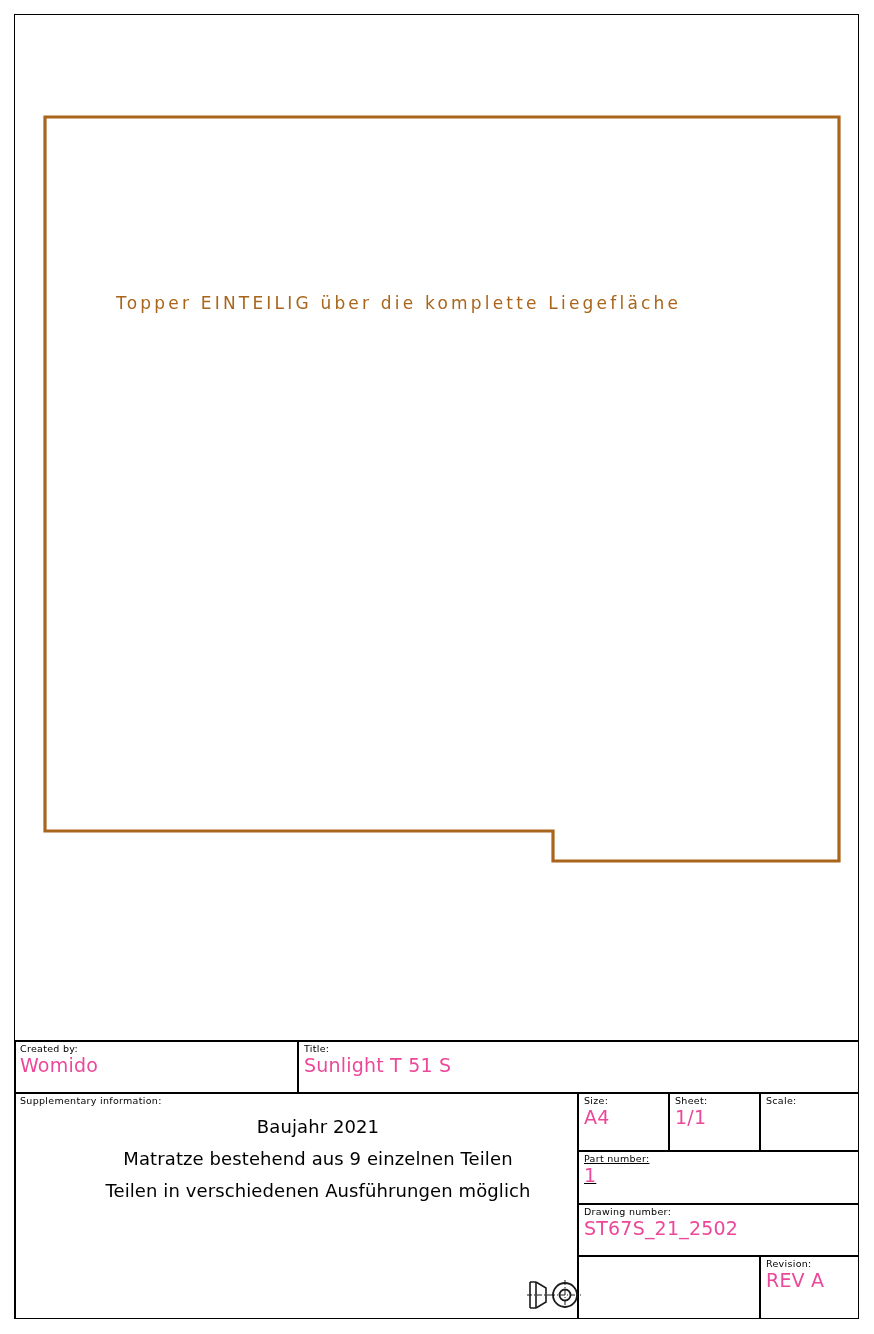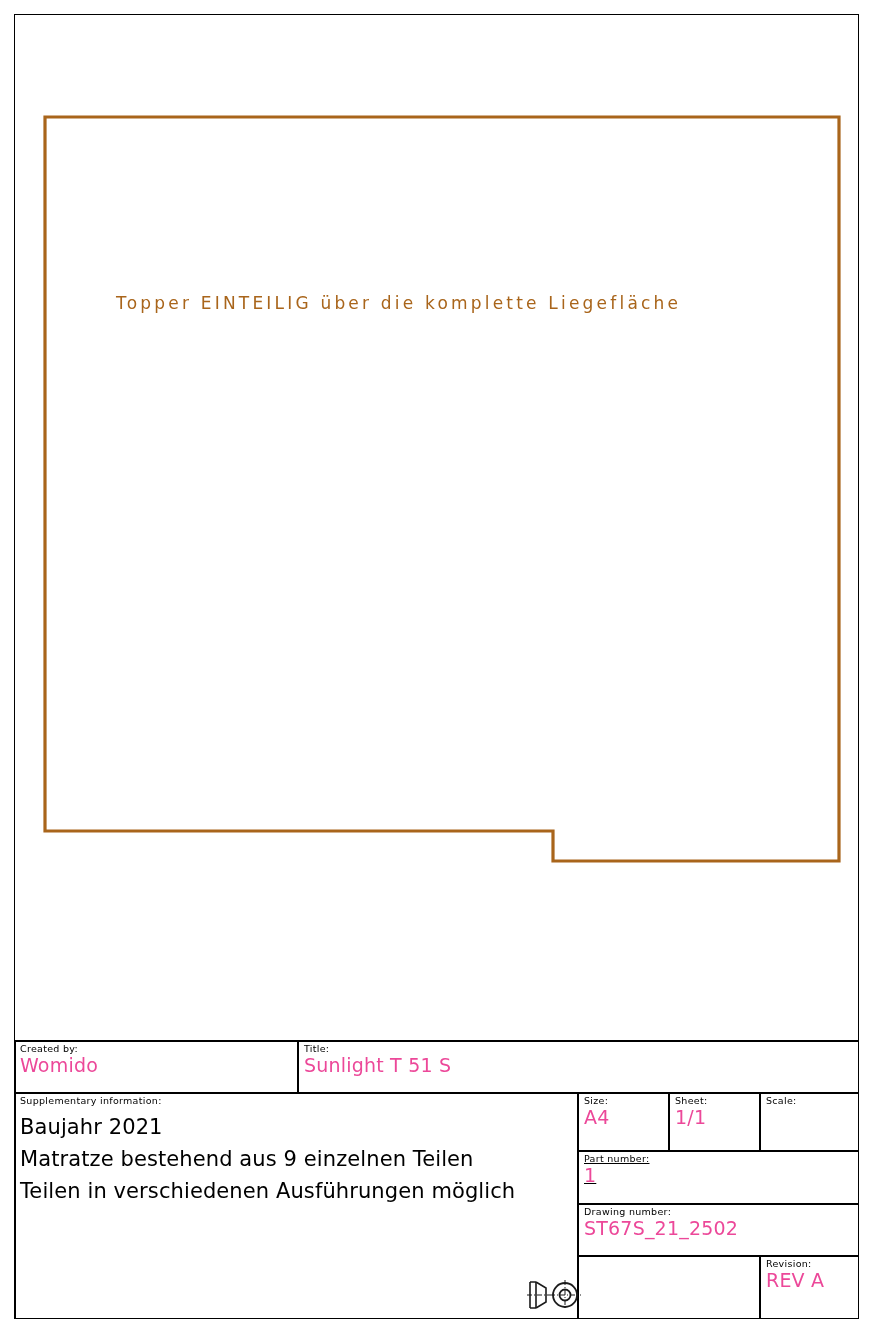--- a/index.html
+++ b/index.html
@@ -84,25 +84,26 @@
   }
   .val {
     font-family: "DejaVu Sans", sans-serif;
     font-size: 19px;
     color: #ec4899;
     line-height: 21px;
     letter-spacing: 0.2px;
   }
   .supp-line {
     font-family: "DejaVu Sans", sans-serif;
-    font-size: 21px;
+    font-size: 18px;
     color: #000000;
     line-height: 32px;
     letter-spacing: 0.1px;
     white-space: nowrap;
+    text-align: center;
   }
   .proj-icon {
     position: absolute;
     left: 512px;
     top: 234px;
     width: 56px;
     height: 40px;
   }
 </style>
 </head>

